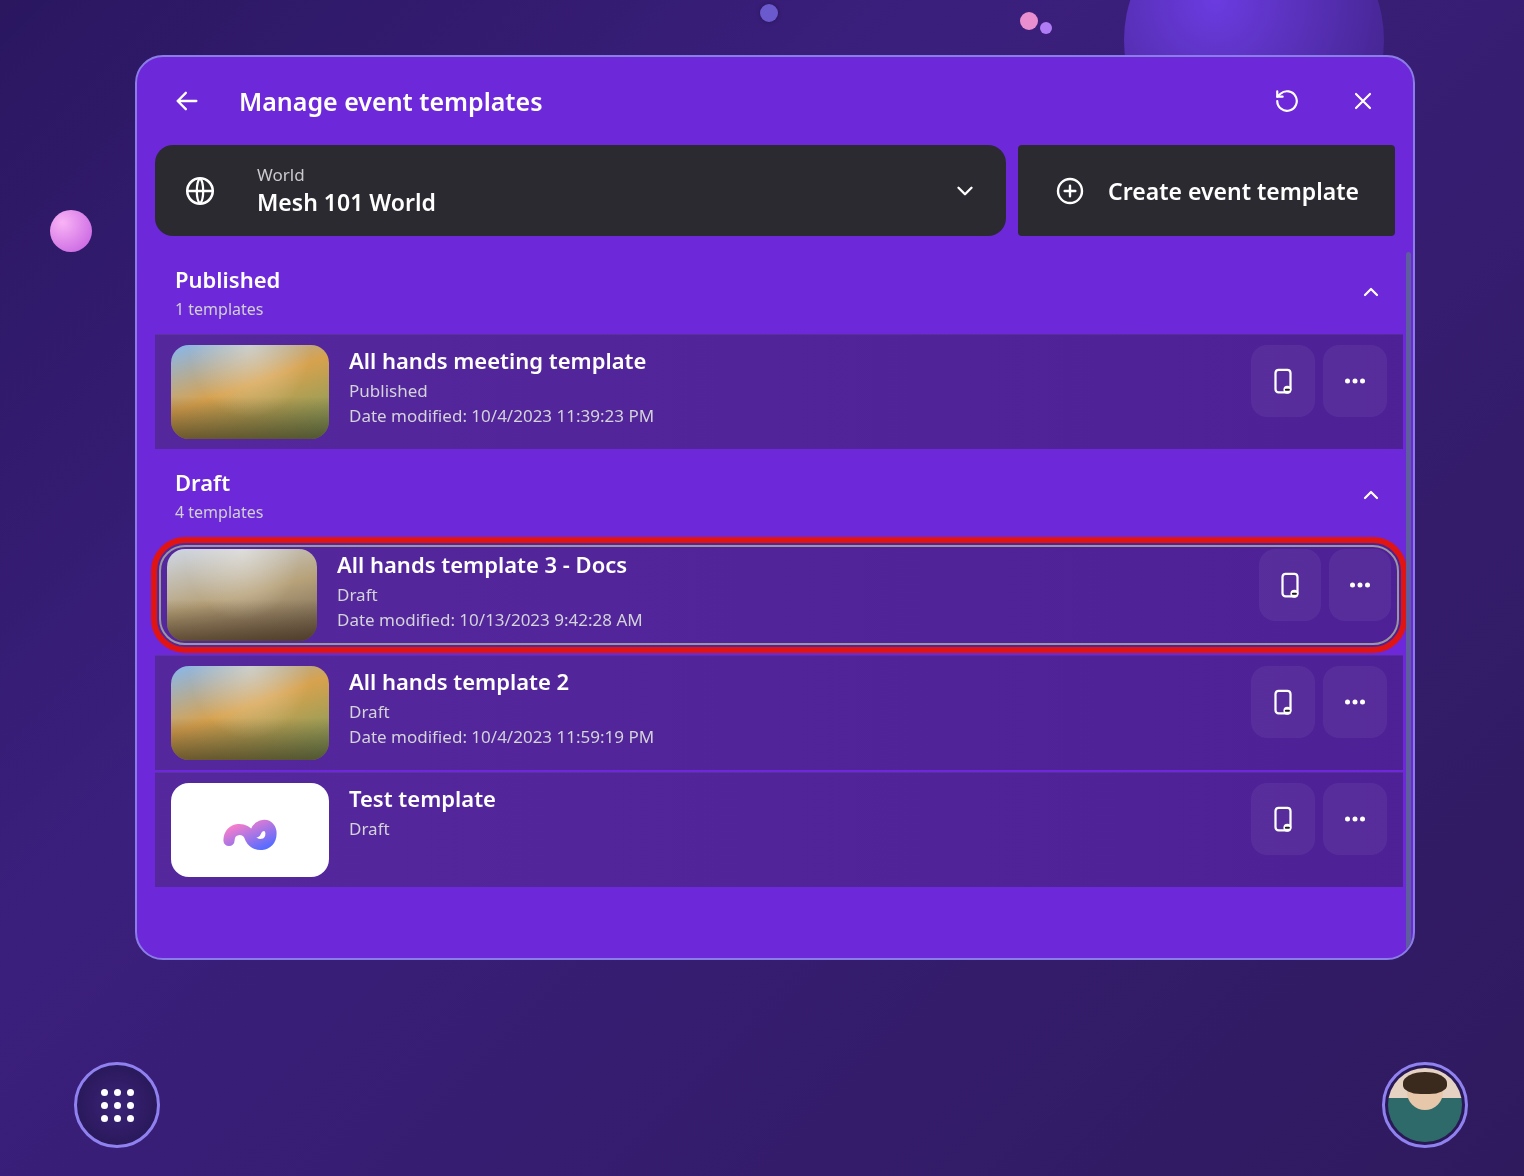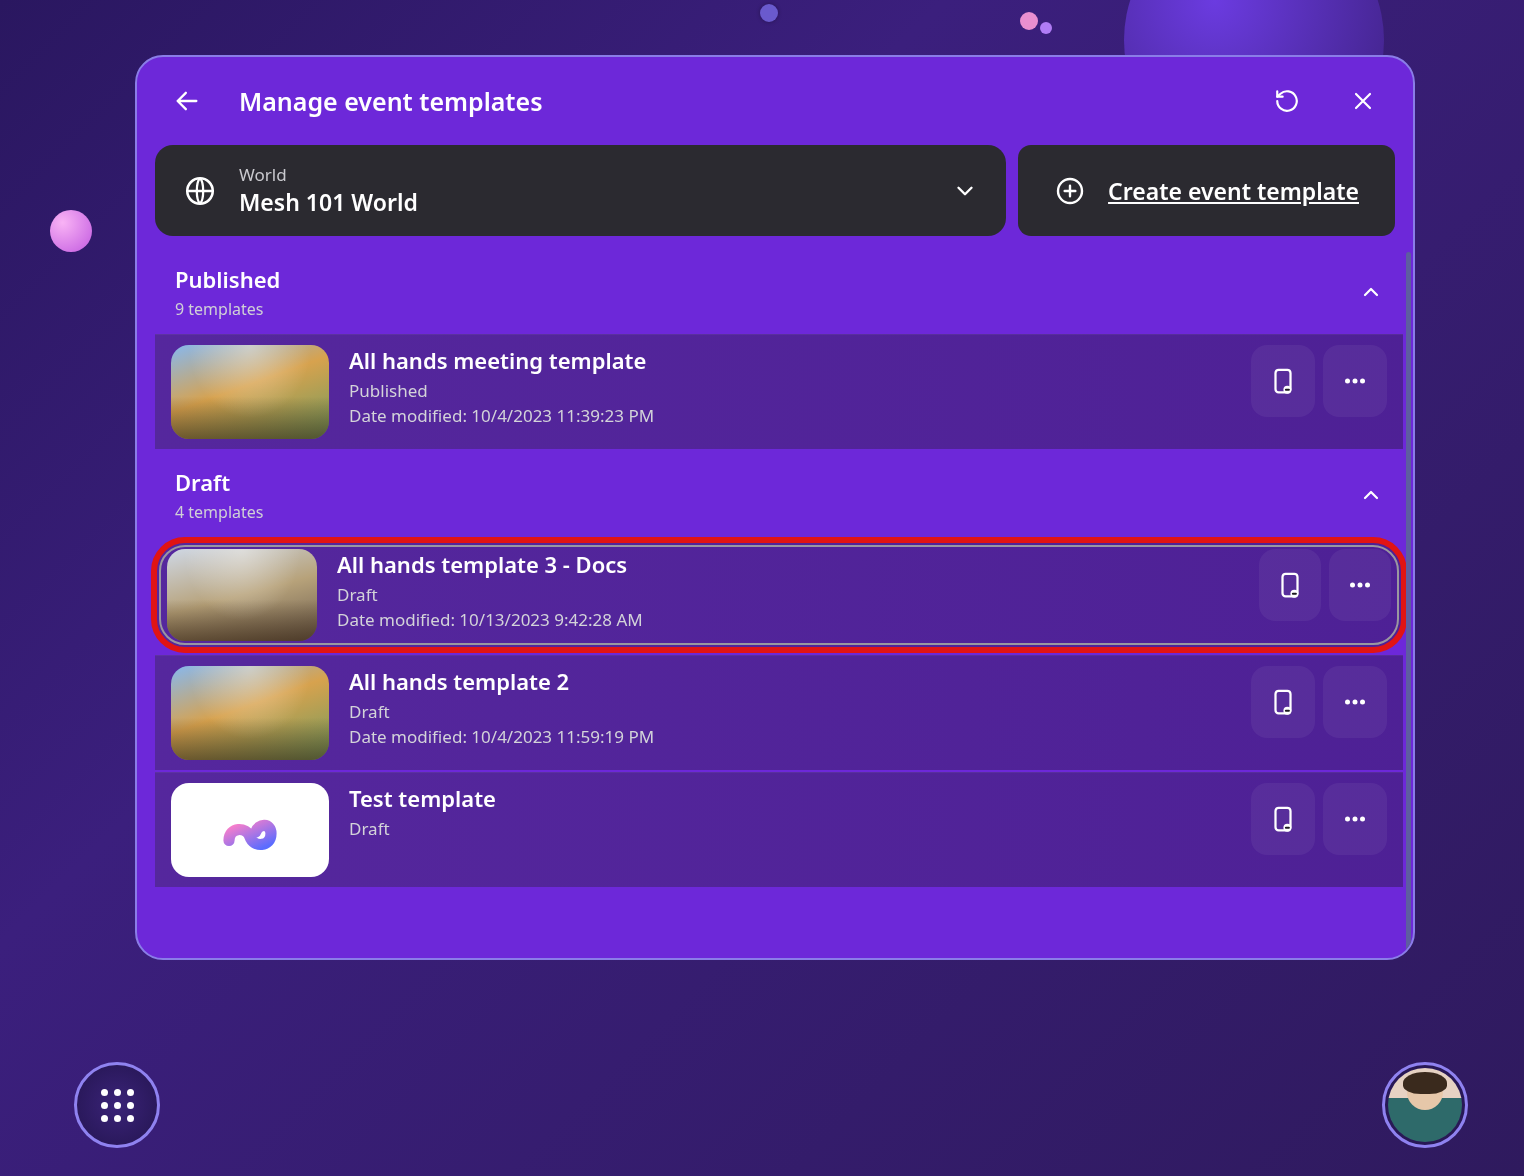--- a/index.html
+++ b/index.html
@@ -47,30 +47,30 @@
     width: 48px; height: 48px; border-radius: 10px;
     display: flex; align-items: center; justify-content: center;
     cursor: pointer;
   }
 
   .toolbar-row {
     display: flex; gap: 12px; padding: 0 18px 12px 18px;
   }
   .world-selector {
     flex: 1; background: #2b2a30; border-radius: 18px;
-    display: flex; align-items: center; gap: 22px;
+    display: flex; align-items: center; gap: 40px;
     padding: 18px 28px; cursor: pointer;
   }
   .world-selector .meta { flex: 1; }
   .world-label { font-size: 17px; color: #c9c9ce; }
   .world-name { font-size: 23px; font-weight: 600; }
   .create-btn {
-    background: #2b2a30; border-radius: 13px;
+    background: #2b2a30; border-radius: 4px;
     display: flex; align-items: center; gap: 22px;
-    padding: 0 36px; cursor: pointer; text-decoration: underline;
+    padding: 0 36px; cursor: pointer;
   }
   .create-label { font-size: 23px; font-weight: 600; }
 
   .list {
     flex: 1; overflow-y: auto; padding: 0 10px 0 18px;
     position: relative;
   }
   .list::after {
     
     content: ""; position: absolute; top: 4px; right: 2px; bottom: 4px; width: 5px;
@@ -217,21 +217,21 @@
         <path d="M12 8v8M8 12h8" stroke="#fff" stroke-width="1.8" stroke-linecap="round"></path>
       </svg>
       <div class="create-label">Create event template</div>
     </div>
   </div>
 
   <div class="list" id="list">
       <div class="section-header">
         <div class="titles">
       <div class="sec-title">Published</div>
-      <div class="sec-sub">9 templates</div>
+      <div class="sec-sub">1 templates</div>
     </div>
         <svg width="24" height="24" viewBox="0 0 24 24">
     <path d="M6 15l6-6 6 6" stroke="#fff" stroke-width="2.2" fill="none" stroke-linecap="round" stroke-linejoin="round"></path>
   </svg>
       </div>
       <div class="row">
         <div class="thumb scene"></div>
         <div class="row-meta">
          <div class="row-title">All hands meeting template</div>
          <div class="row-status">Published</div>

